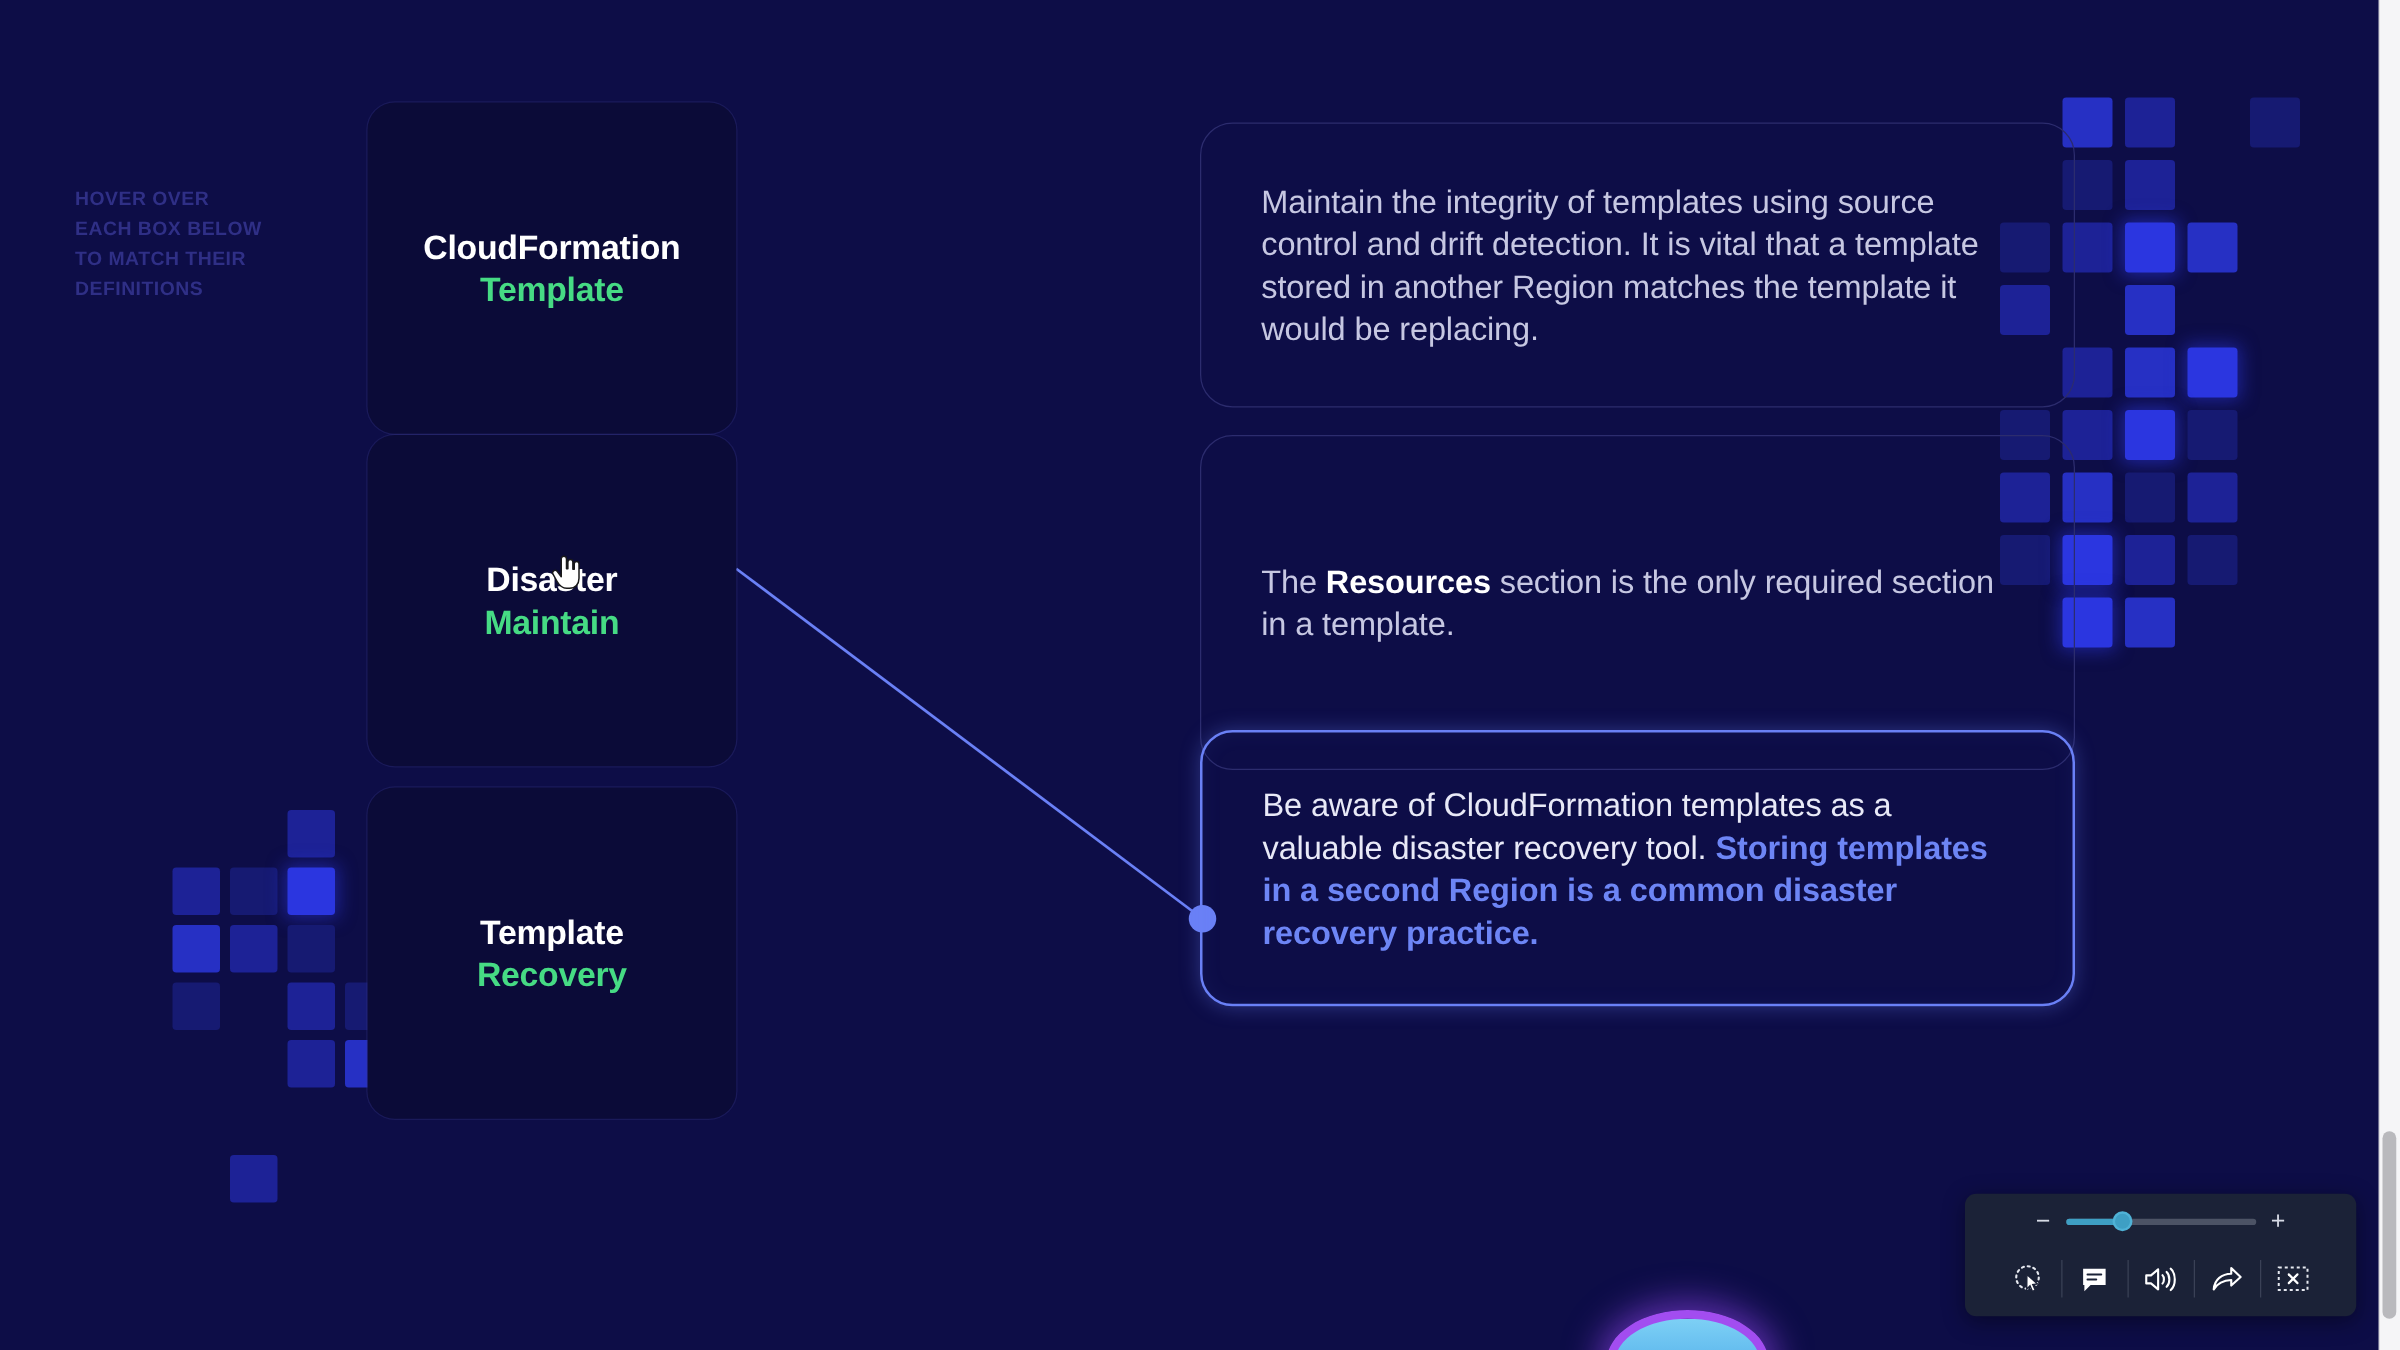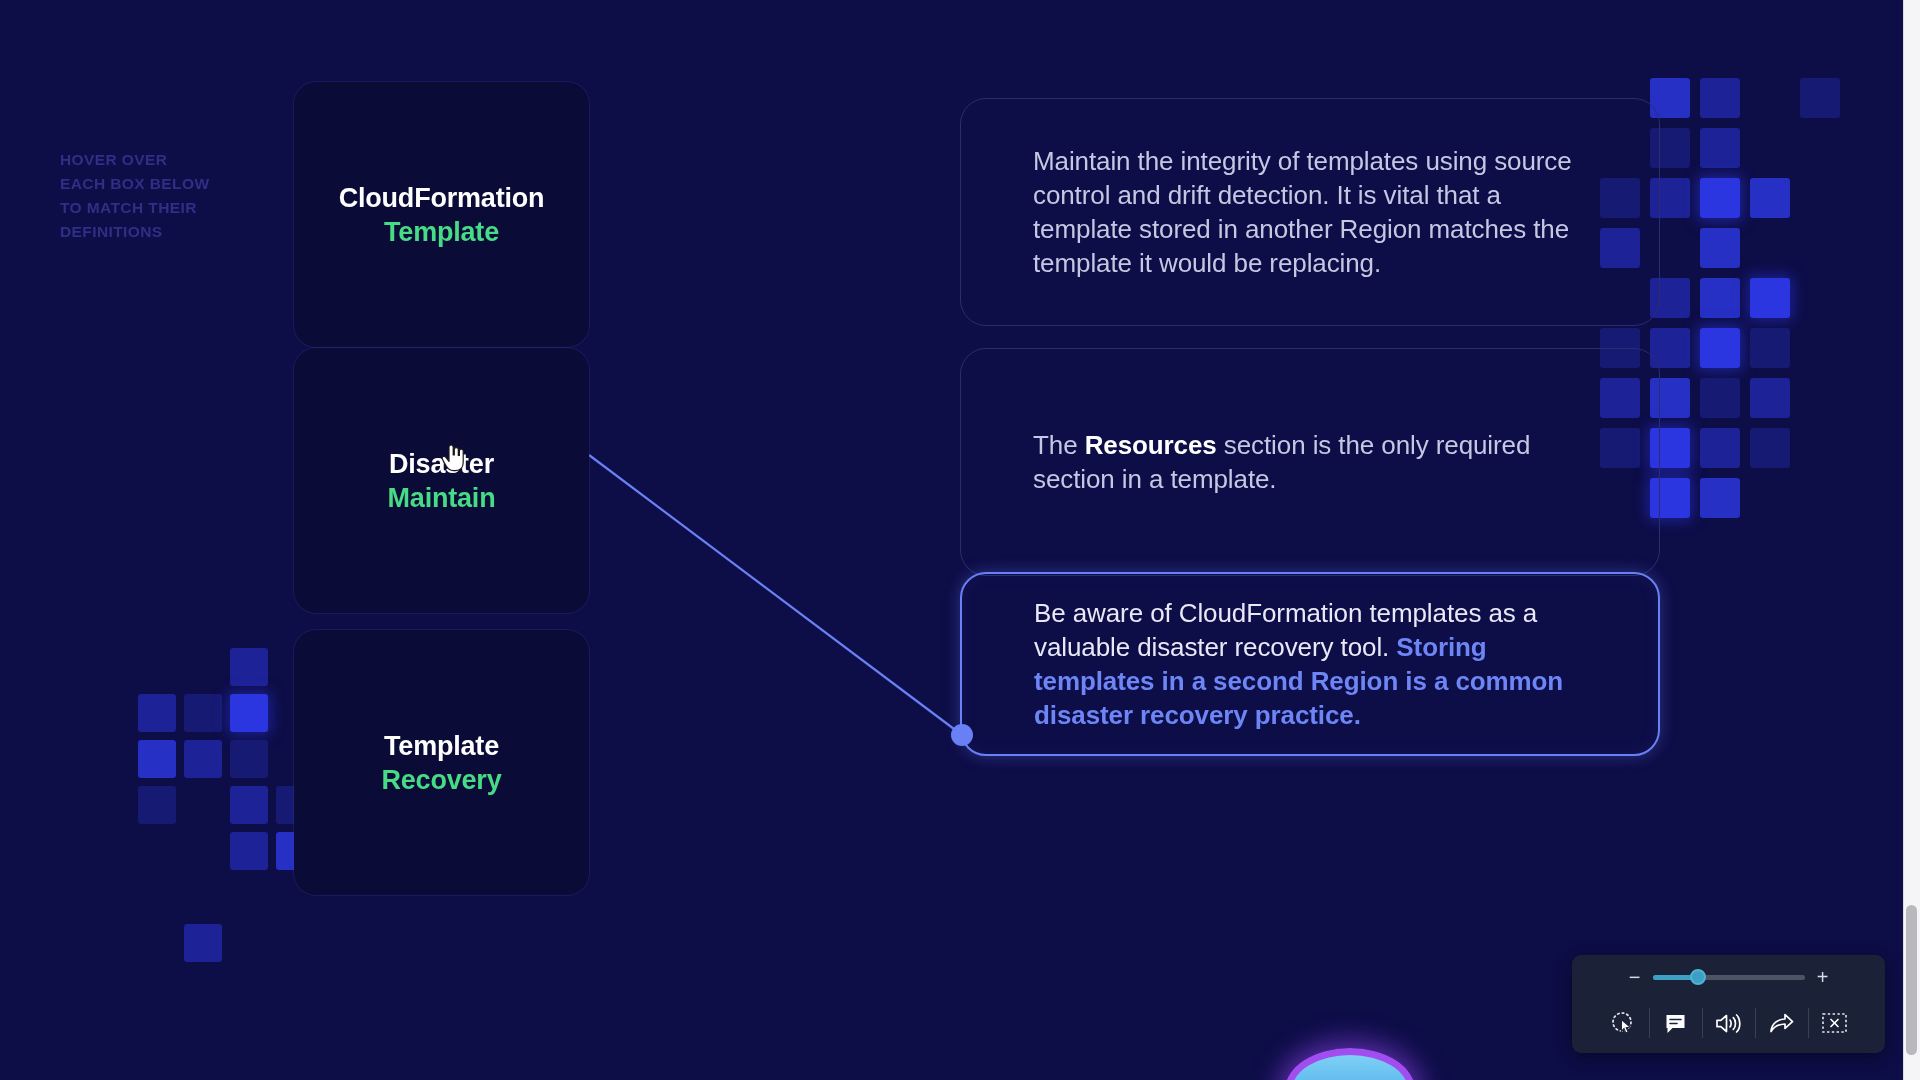--- a/index.html
+++ b/index.html
@@ -46,26 +46,26 @@
   }
 
   
   #connector { position:absolute; left:0; top:0; width:1920px; height:1080px; pointer-events:none; }
 
   
   .def-box {
     position:absolute; left:960px; width:700px;
     border-radius:26px; background:transparent;
     display:flex; align-items:center;
-    padding:26px 72px;
+    padding:26px 48px;
   }
   .def-box.d0 { top:98px;  height:228px; border:1.6px solid #2c2c6e; }
-  .def-box.d1 { top:348px; height:228px; border:1.6px solid #2c2c6e; }
+  .def-box.d1 { top:348px; height:268px; border:1.6px solid #2c2c6e; }
   .def-box.d2 {
-    top:572px; height:184px;
+    top:584px; height:221px;
     border:2.6px solid #6a80f6;
     box-shadow:0 0 16px rgba(106,128,246,.35), inset 0 0 18px rgba(106,128,246,.07);
   }
   .def-text {
     font-size:26px; line-height:34px; color:#c6c7e2;
     letter-spacing:-0.1px;
   }
   .def-box.d2 .def-text { color:#e8e9f7; }
   .def-text b { color:#ffffff; font-weight:700; }
   .def-text .hl { color:#6d85f5; font-weight:700; }

